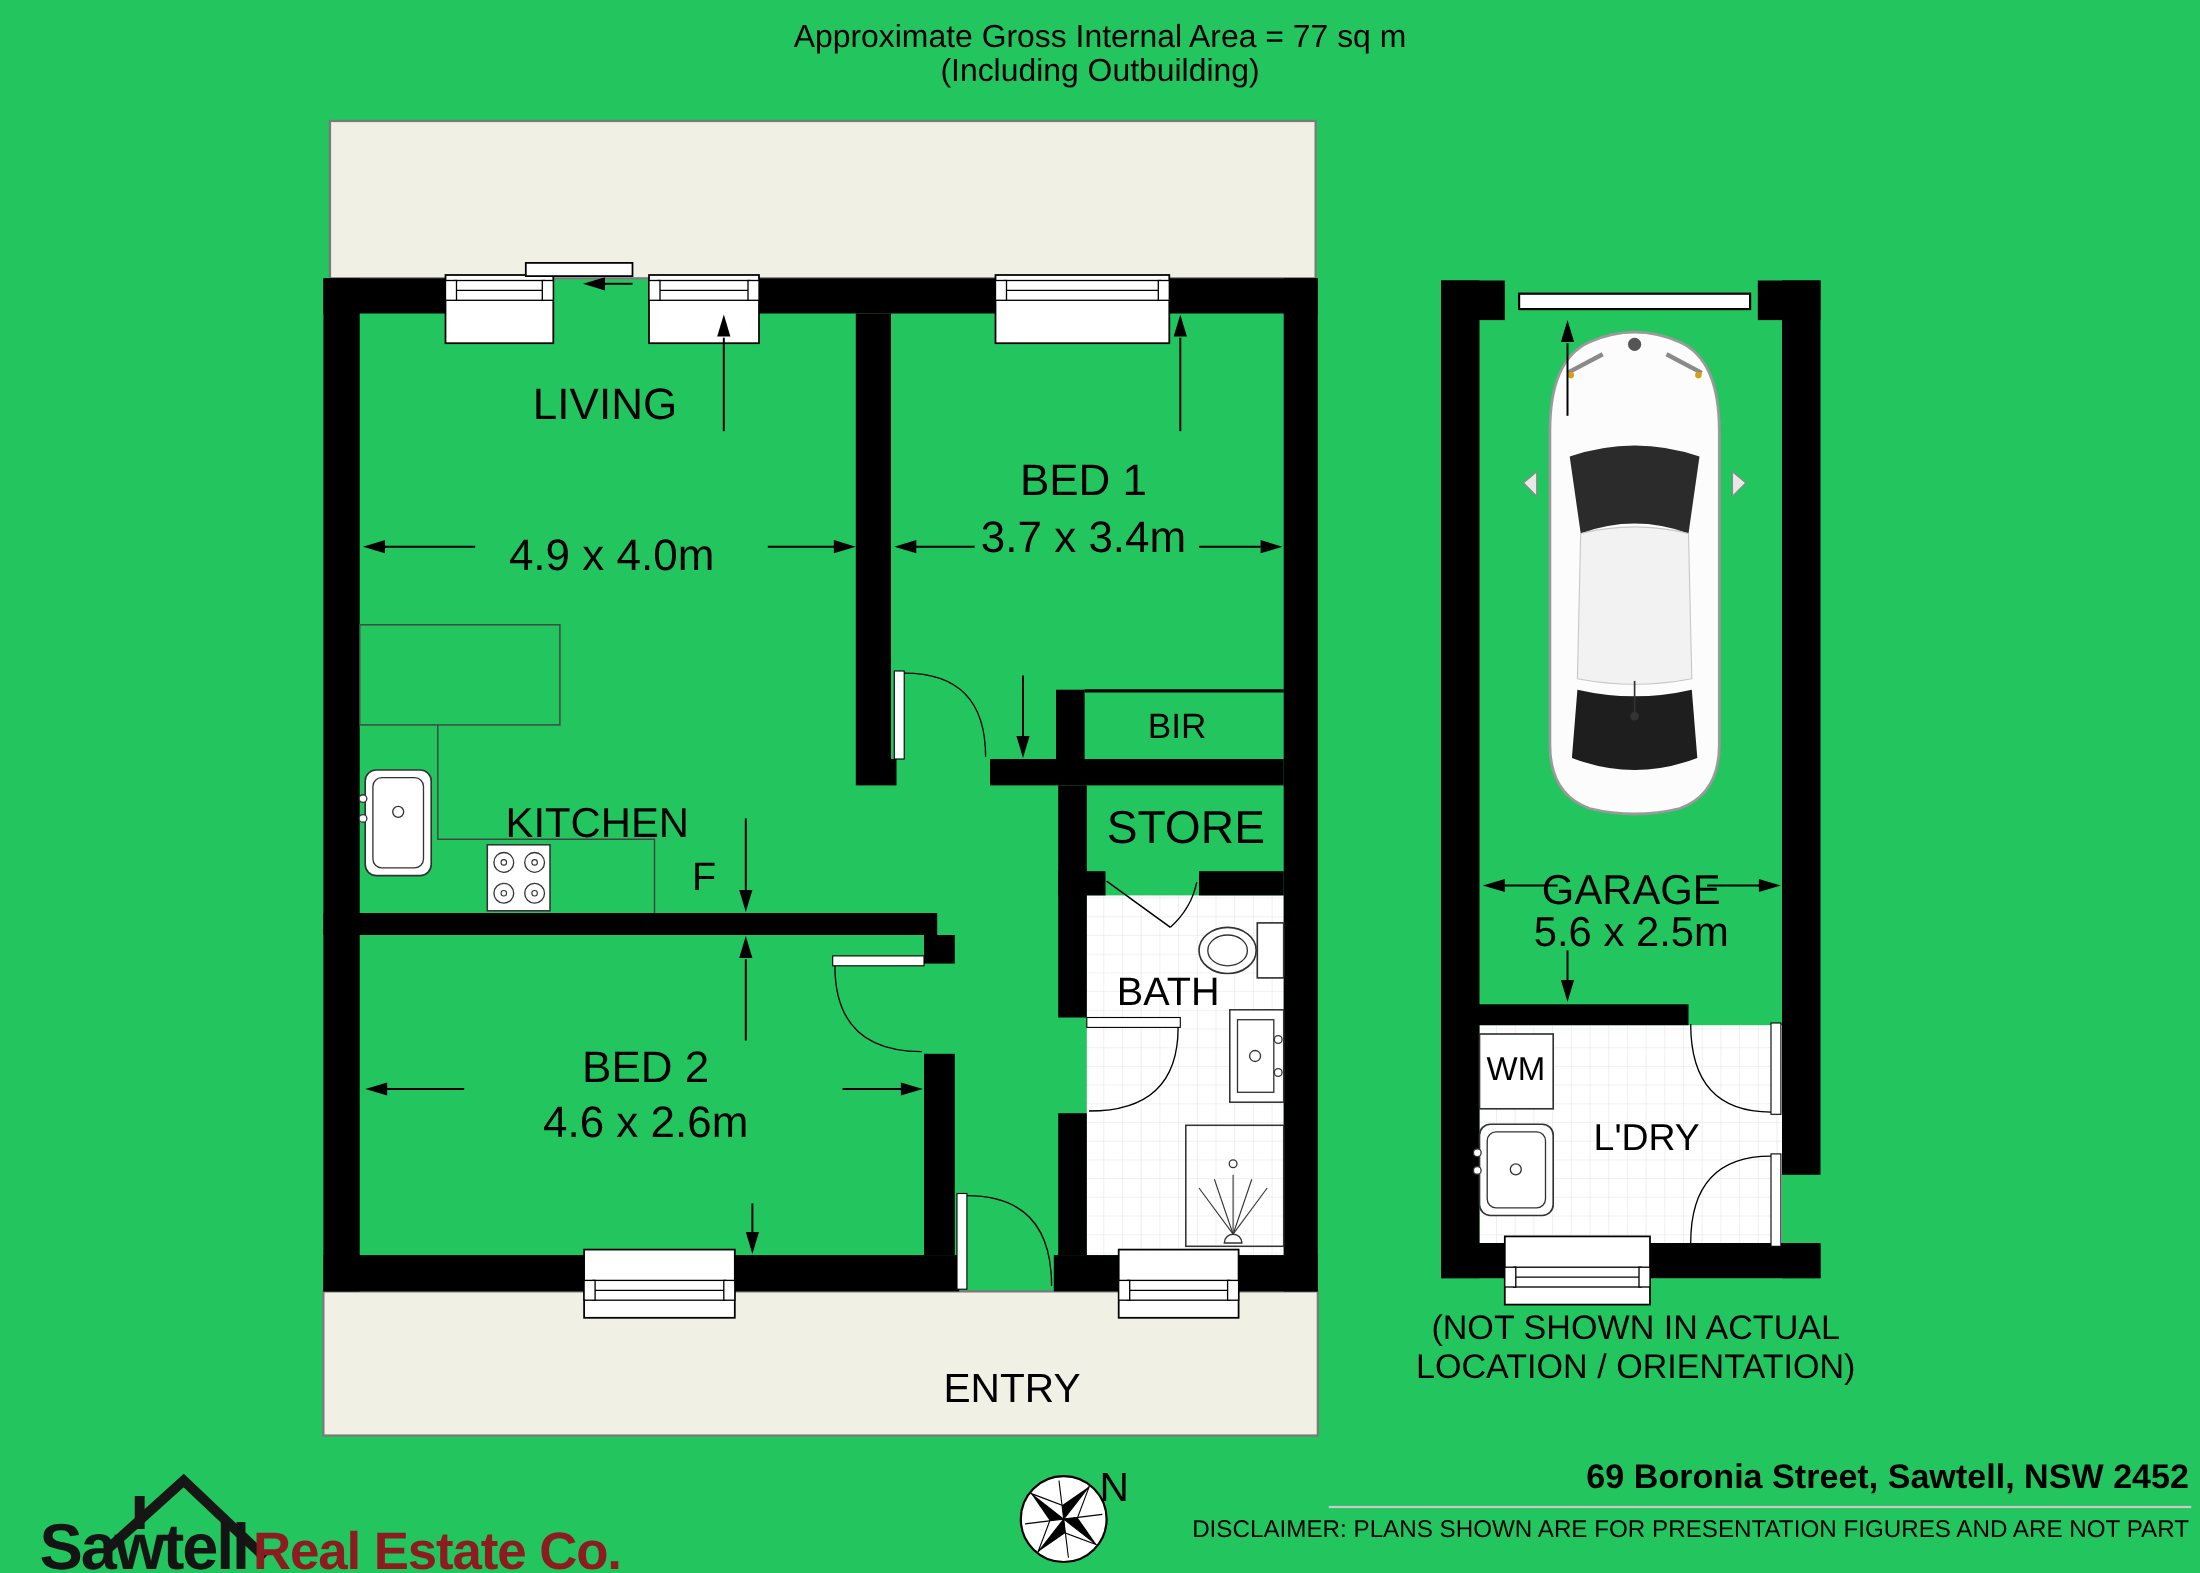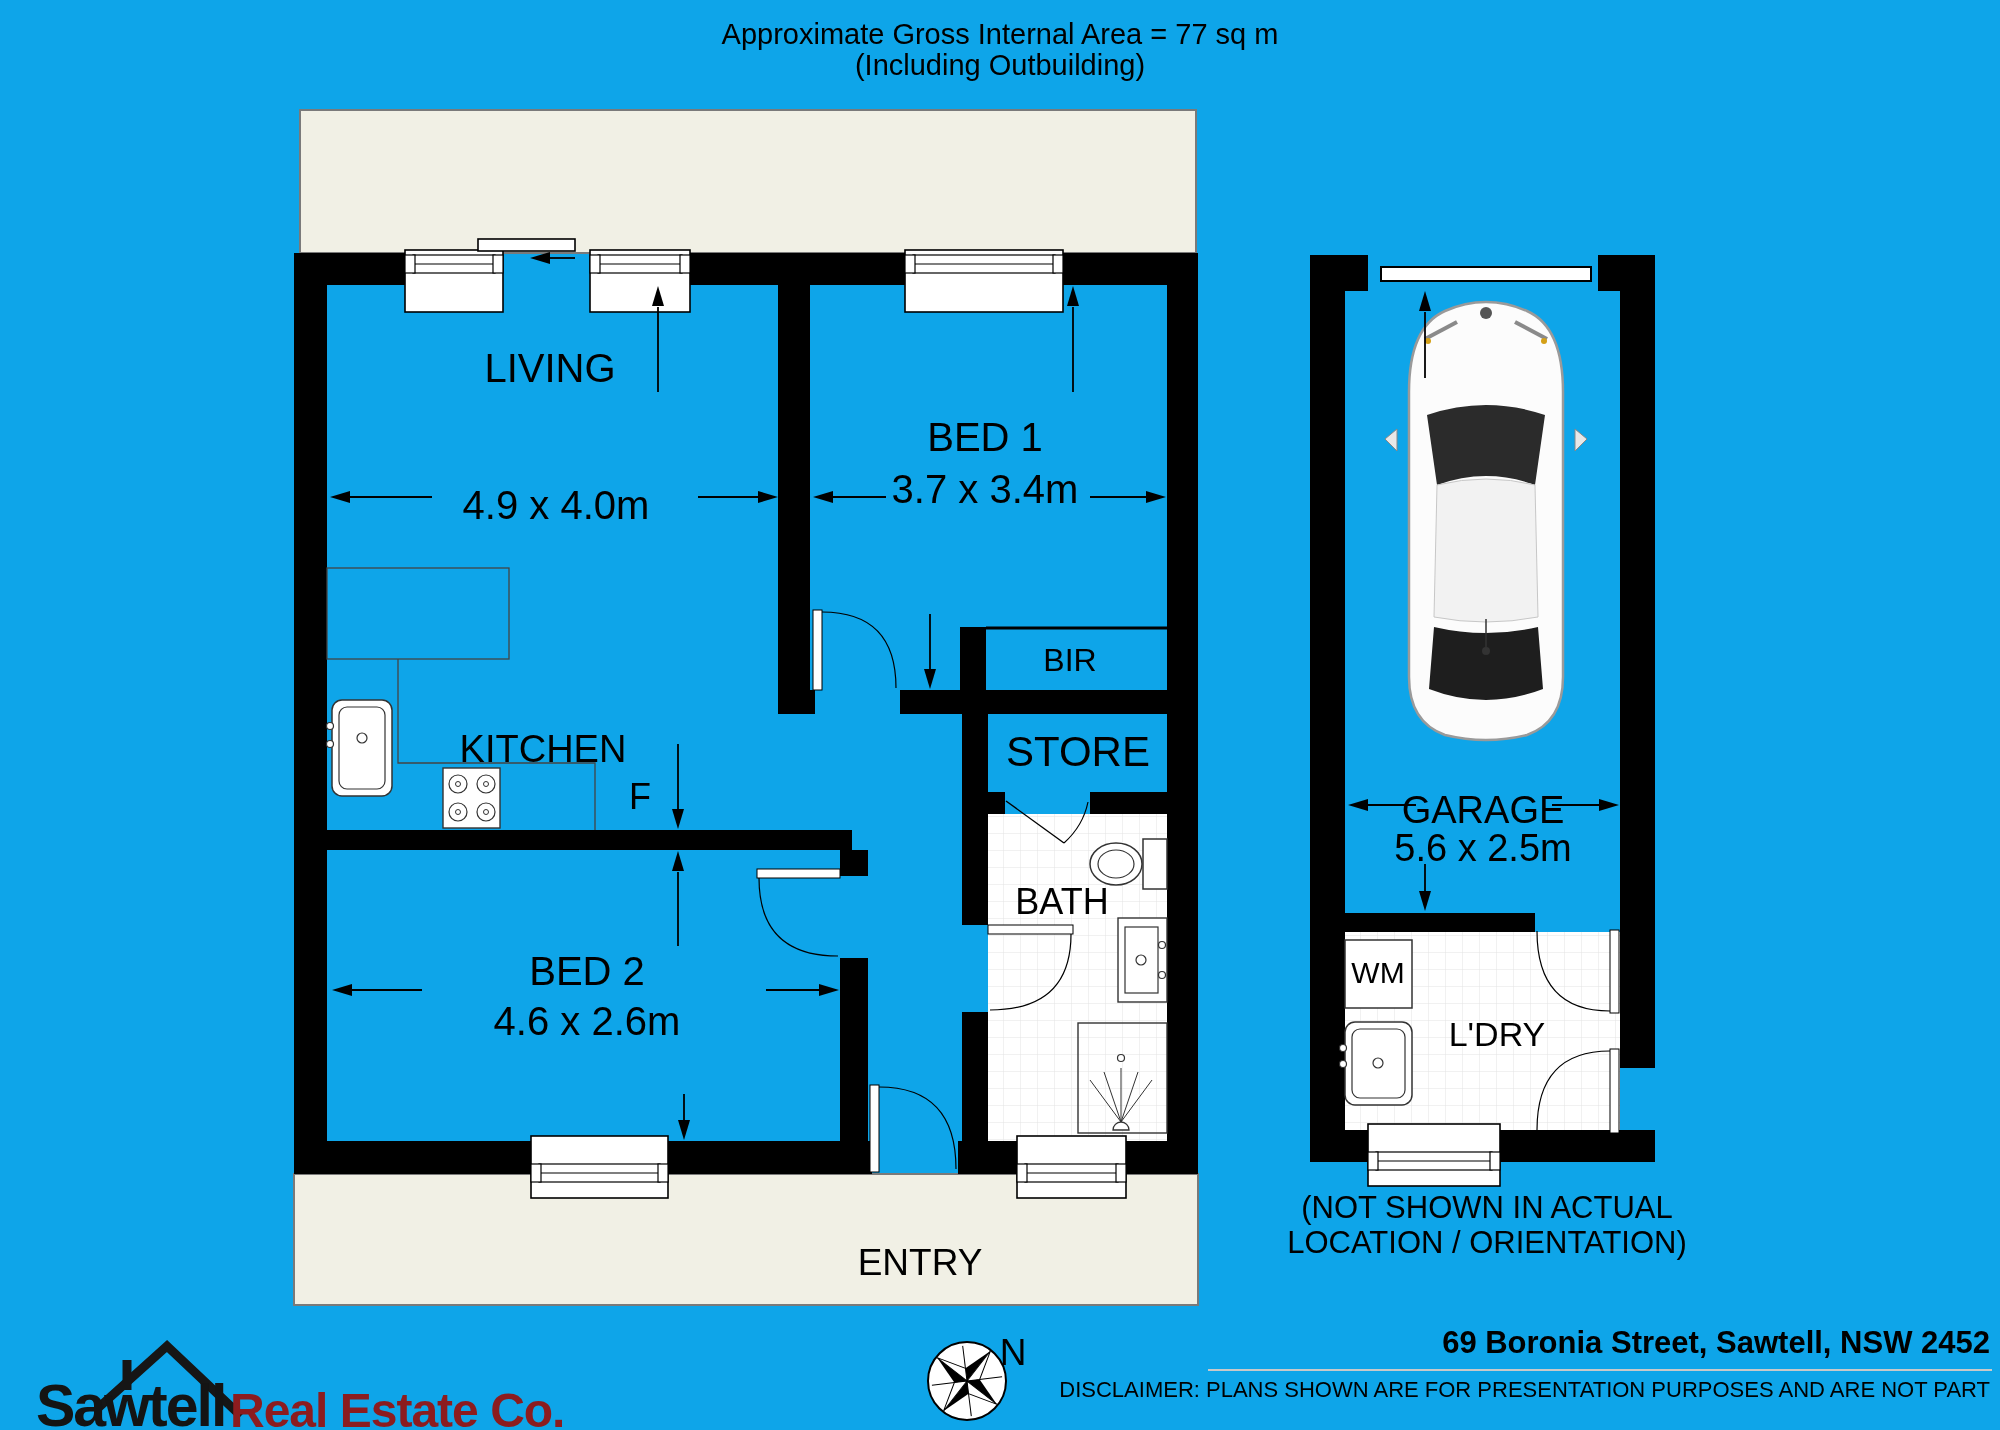--- a/index.html
+++ b/index.html
@@ -1,17 +1,17 @@
 <!DOCTYPE html>
 <html><head>
 <meta charset="utf-8">
 <style>
   html,body{margin:0;padding:0;background:#ffffff;}
   .canvas{
-    position:relative;width:2000px;height:1430px;background:#0ea5e9;overflow:hidden;
+    position:relative;width:2000px;height:1430px;background:#22c55e;overflow:hidden;
     font-family:"Liberation Sans", sans-serif;color:#000;
   }
   .plan-svg{position:absolute;left:0;top:0;width:2000px;height:1430px;}
   .lbl{position:absolute;transform:translate(-50%,-50%);white-space:nowrap;line-height:1;color:#000;}
   .hdr{font-size:29px;}
   .room{font-size:40px;}
   .room-sm{font-size:42px;}
   .balcony-lbl{font-size:38px;letter-spacing:1px;}
   .note{font-size:31px;}
   .north{font-size:37px;}
@@ -345,15 +345,15 @@
   <div class="lbl note" style="left:1487px;top:1207px;">(NOT SHOWN IN ACTUAL</div>
   <div class="lbl note" style="left:1487px;top:1242px;">LOCATION / ORIENTATION)</div>
 
   <div class="lbl north" style="left:1013px;top:1352px;">N</div>
 
   <div class="logo-black">Sawtell</div>
   <div class="logo-red">Real Estate Co.</div>
 
   <div class="addr">69 Boronia Street, Sawtell, NSW 2452</div>
   <div class="addr-rule"></div>
-  <div class="disc" style="top:1377px;">DISCLAIMER: PLANS SHOWN ARE FOR PRESENTATION PURPOSES AND ARE NOT PART</div>
+  <div class="disc" style="top:1377px;">DISCLAIMER: PLANS SHOWN ARE FOR PRESENTATION FIGURES AND ARE NOT PART</div>
 
 </div>
 
 </body></html>

